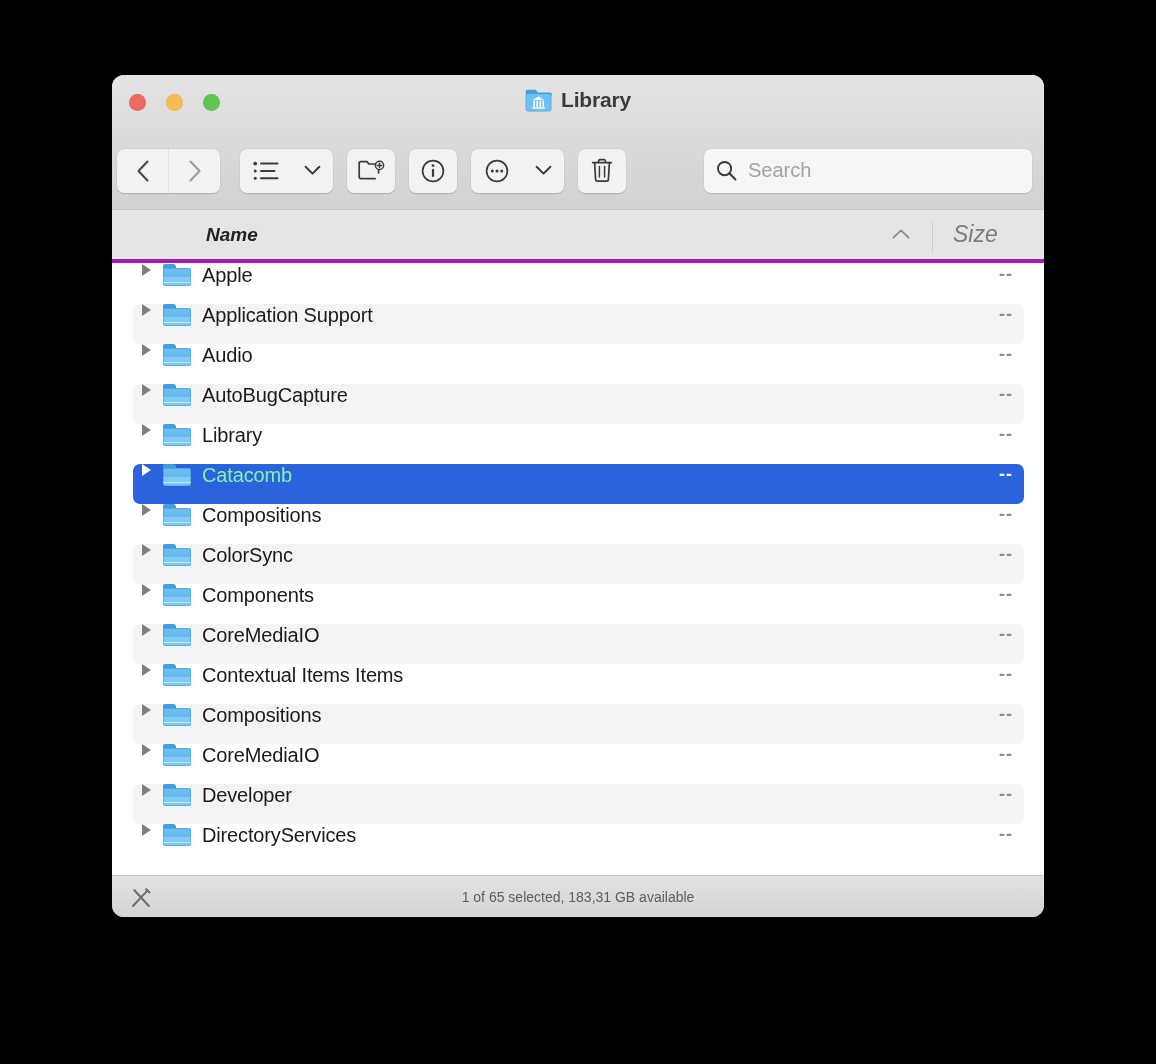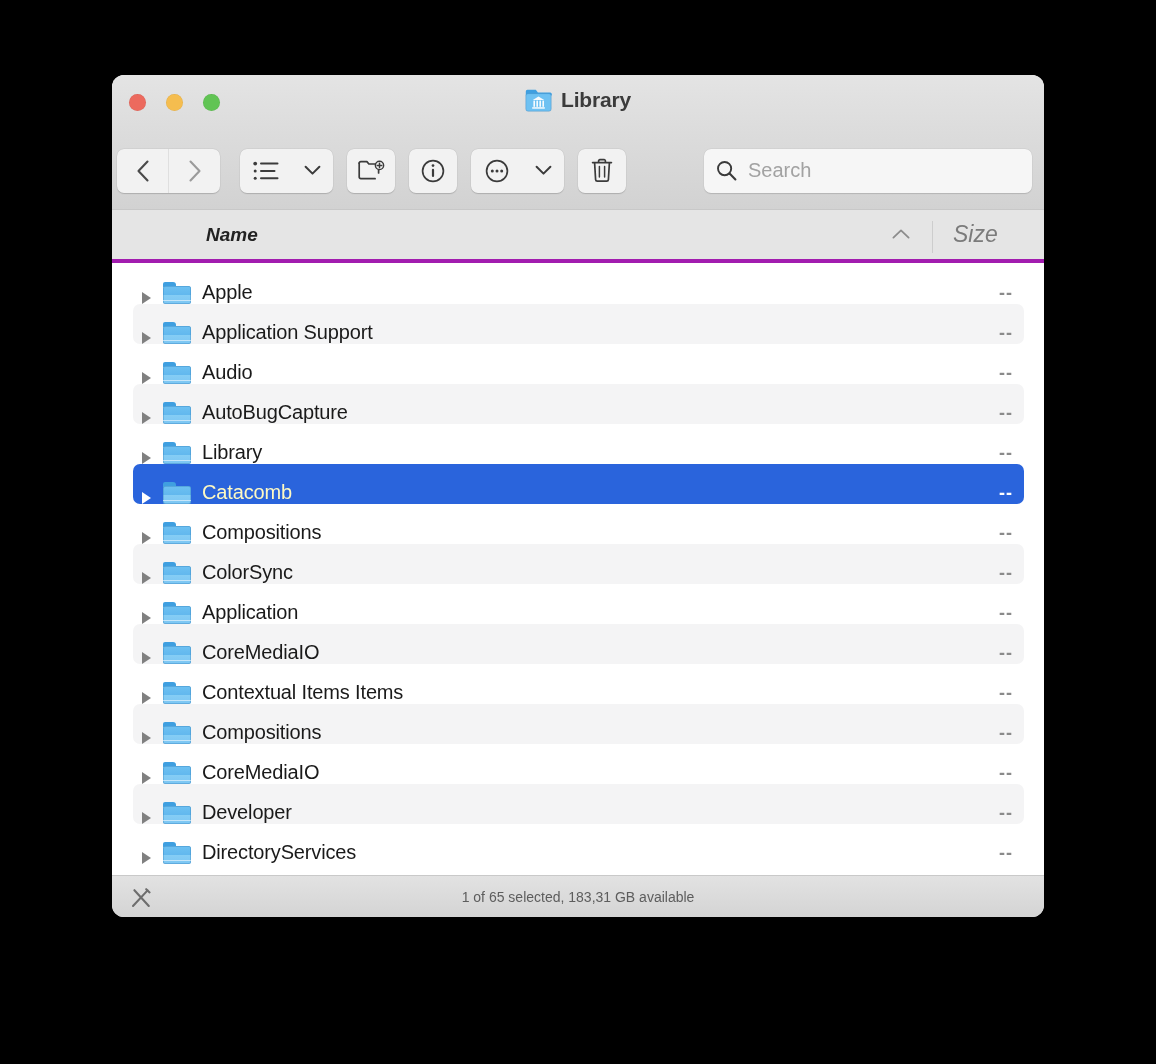--- a/index.html
+++ b/index.html
@@ -162,21 +162,21 @@
     background: #ffffff;
     padding-top: 1px;
     overflow: hidden;
   }
   .row {
     position: relative;
     height: 40px;
     margin: 0 20px 0 21px;
     border-radius: 7px;
     display: flex;
-    align-items: flex-end;
+    align-items: flex-start;
     cursor: default;
   }
   .row.stripe { background: #f4f4f5; }
   .row.selected { background: #2a64dc; }
 
   .disclosure {
     width: 26px;
     display: flex;
     align-items: center;
     justify-content: center;
@@ -219,21 +219,21 @@
     background: rgba(255,255,255,0.55);
   }
 
   .row-name {
     margin-left: 11px;
     font-size: 20px;
     color: #1a1a1a;
     letter-spacing: -0.15px;
     white-space: nowrap;
   }
-  .row.selected .row-name { color: #fef9c3; }
+  .row.selected .row-name { color: #86efac; }
 
   .row-size {
     position: absolute;
     right: 11px;
     font-size: 18px;
     letter-spacing: 1px;
     color: #8a8a8a;
     font-weight: bold;
   }
   .row.selected .row-size { color: #ffffff; }
@@ -533,21 +533,21 @@
       <div class="row">
         <div class="disclosure">
           <span class="tri"></span>
         </div>
         <div class="folder-icon">
           <span class="tab"></span>
           <span class="body">
             <span class="line"></span>
           </span>
         </div>
-        <span class="row-name">Application</span>
+        <span class="row-name">Components</span>
         <span class="row-size">--</span>
       </div>
       <div class="row stripe">
         <div class="disclosure">
           <span class="tri"></span>
         </div>
         <div class="folder-icon">
           <span class="tab"></span>
           <span class="body">
             <span class="line"></span>

